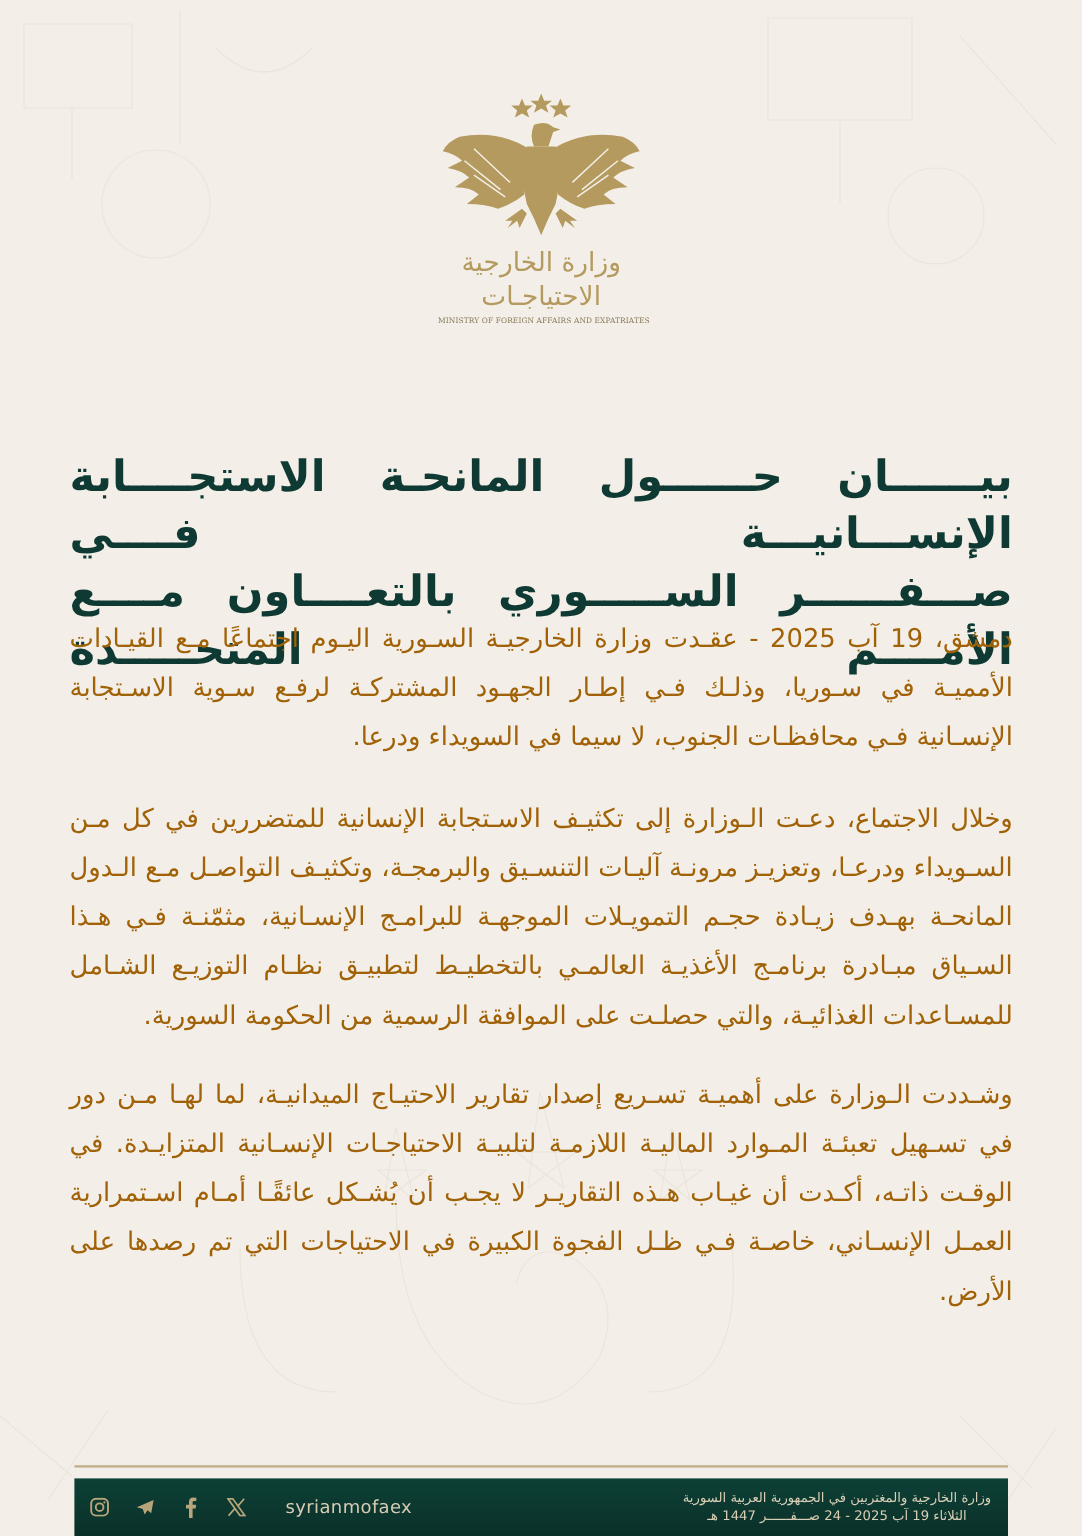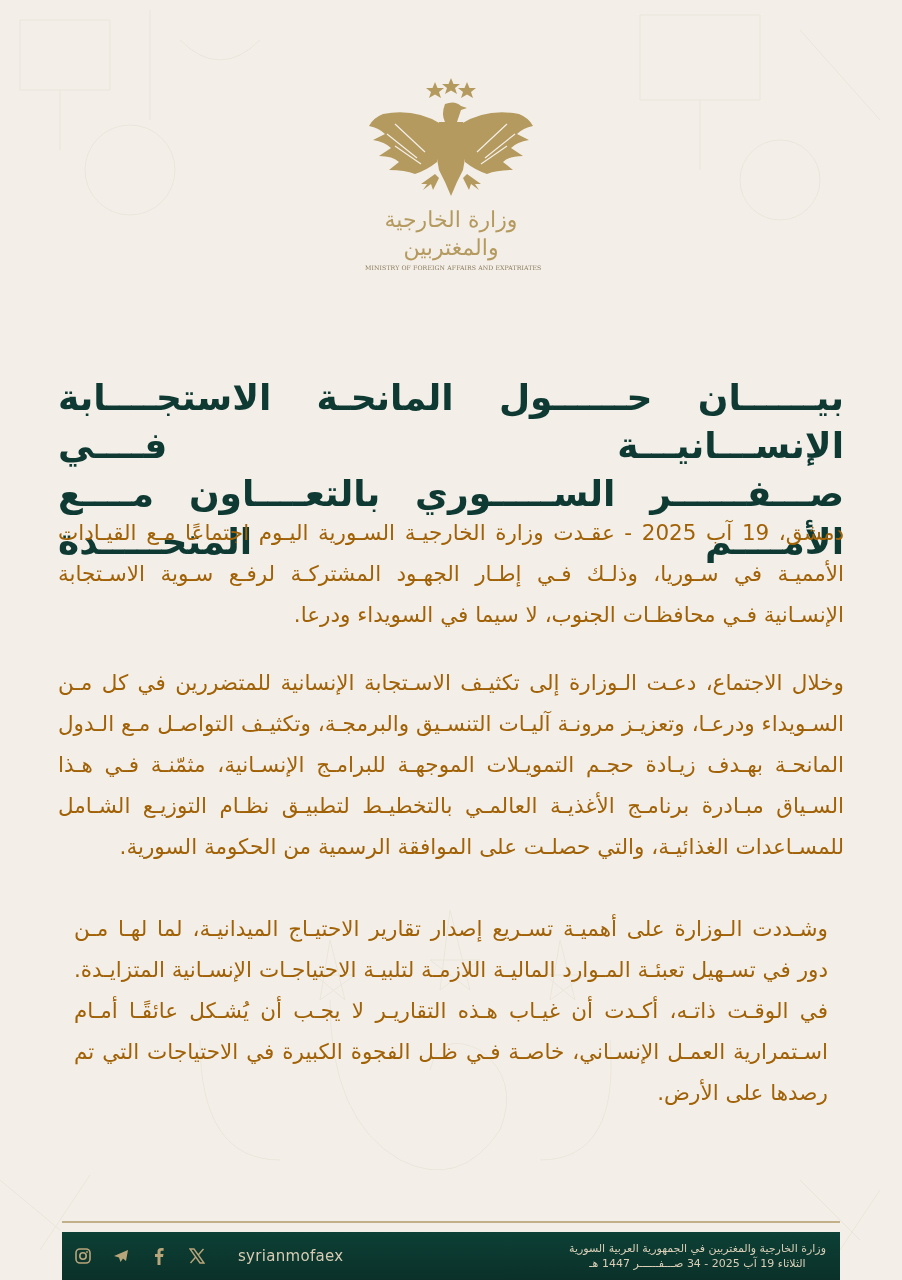--- a/index.html
+++ b/index.html
@@ -97,32 +97,32 @@
 
         <path d="M96 46 Q122 30 154 36 Q164 40 168 48 Q158 50 152 56 L164 62 Q152 64 146 70 L158 78 Q144 78 138 84 L148 92 Q132 92 122 96 Q110 92 100 84 Z"></path>
 
         <path d="M70 96 L56 106 L62 106 L58 112 L66 106 L68 112 L74 100 Z"></path>
         <path d="M102 96 L116 106 L110 106 L114 112 L106 106 L104 112 L98 100 Z"></path>
       </g>
       <g stroke="#f3efe8" stroke-width="1.2" fill="none">
         <path d="M30 46 L60 74 M22 56 L52 80 M30 68 L56 86 M142 46 L112 74 M150 56 L120 80 M142 68 L116 86"></path>
       </g>
     </svg>
-    <div class="calli">وزارة الخارجية والمغتربين</div>
+    <div class="calli">وزارة الخارجية الاحتياجـات</div>
     <div class="en">MINISTRY OF FOREIGN AFFAIRS AND EXPATRIATES</div>
   </div>
 
   <h1 class="title" style="margin:0;">
     <span class="line">بيــــــان حــــــول المانحـة الاستجــــابة الإنســـانيـــة فــــي</span>
     <span class="line">صـــفــــــر الســـــوري بالتعــــاون مــــع الأمــــم المتحـــــدة</span>
   </h1>
 
   <p class="body-text p1" style="margin:0;">دمشق، 19 آب 2025 - عقـدت وزارة الخارجيـة السـورية اليـوم اجتماعًا مـع القيـادات الأمميـة في سـوريا، وذلـك فـي إطـار الجهـود المشتركـة لرفـع سـوية الاسـتجابة الإنسـانية فـي محافظـات الجنوب، لا سيما في السويداء ودرعا.</p>
   <p class="body-text p2" style="margin:0;">وخلال الاجتماع، دعـت الـوزارة إلى تكثيـف الاسـتجابة الإنسانية للمتضررين في كل مـن السـويداء ودرعـا، وتعزيـز مرونـة آليـات التنسـيق والبرمجـة، وتكثيـف التواصـل مـع الـدول المانحـة بهـدف زيـادة حجـم التمويـلات الموجهـة للبرامـج الإنسـانية، مثمّنـة فـي هـذا السـياق مبـادرة برنامـج الأغذيـة العالمـي بالتخطيـط لتطبيـق نظـام التوزيـع الشـامل للمسـاعدات الغذائيـة، والتي حصلـت على الموافقة الرسمية من الحكومة السورية.</p>
-  <p class="body-text p3" style="margin:16px;">وشـددت الـوزارة على أهميـة تسـريع إصدار تقارير الاحتيـاج الميدانيـة، لما لهـا مـن دور في تسـهيل تعبئـة المـوارد الماليـة اللازمـة لتلبيـة الاحتياجـات الإنسـانية المتزايـدة. في الوقـت ذاتـه، أكـدت أن غيـاب هـذه التقاريـر لا يجـب أن يُشـكل عائقًـا أمـام اسـتمرارية العمـل الإنسـاني، خاصـة فـي ظـل الفجوة الكبيرة في الاحتياجات التي تم رصدها على الأرض.</p>
+  <p class="body-text p3" style="margin:0;">وشـددت الـوزارة على أهميـة تسـريع إصدار تقارير الاحتيـاج الميدانيـة، لما لهـا مـن دور في تسـهيل تعبئـة المـوارد الماليـة اللازمـة لتلبيـة الاحتياجـات الإنسـانية المتزايـدة. في الوقـت ذاتـه، أكـدت أن غيـاب هـذه التقاريـر لا يجـب أن يُشـكل عائقًـا أمـام اسـتمرارية العمـل الإنسـاني، خاصـة فـي ظـل الفجوة الكبيرة في الاحتياجات التي تم رصدها على الأرض.</p>
 
   <div class="rule"></div>
   <div class="footer">
     <div class="social">
       <span class="ic">
         <svg width="16" height="16" viewBox="0 0 16 16">
             <rect x="1" y="1" width="14" height="14" rx="4" fill="none" stroke="#b9a57a" stroke-width="1.6"></rect>
             <circle cx="8" cy="8" r="3.2" fill="none" stroke="#b9a57a" stroke-width="1.6"></circle>
             <circle cx="12" cy="4" r="0.9" fill="#b9a57a"></circle>
           </svg>
@@ -140,16 +140,16 @@
       <span class="ic">
         <svg width="16" height="16" viewBox="0 0 16 16">
             <path d="M1 1 H5 L15 15 H11 Z" fill="none" stroke="#b9a57a" stroke-width="1.4"></path>
             <path d="M14.5 1 L9 7.3 M7 8.8 L1.5 15" stroke="#b9a57a" stroke-width="1.4"></path>
           </svg>
       </span>
       <span class="handle">syrianmofaex</span>
     </div>
     <div class="footer-info">
       <div>وزارة الخارجية والمغتربين في الجمهورية العربية السورية</div>
-      <div>الثلاثاء 19 آب 2025 - 34 صـــفــــــر 1447 هـ</div>
+      <div>الثلاثاء 19 آب 2025 - 24 صـــفــــــر 1447 هـ</div>
     </div>
   </div>
 </div>
 
 </body></html>

